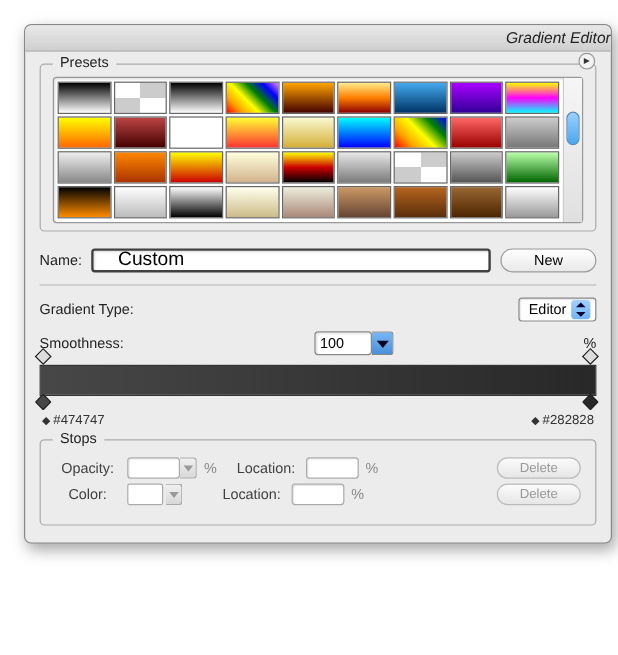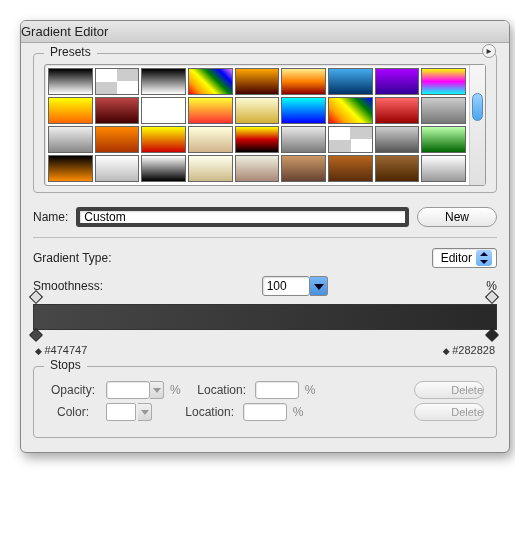--- a/index.html
+++ b/index.html
@@ -1,36 +1,36 @@
 <!DOCTYPE html>
 <html><head>
 <meta charset="utf-8">
 <style>
   * { box-sizing: border-box; font-family: "Lucida Grande", Arial, sans-serif; }
   body { margin: 0; padding: 20px; background: #fff; }
   .window { width: 490px; background: #ececec; border: 1px solid #888; border-radius: 6px; box-shadow: 3px 5px 12px rgba(0,0,0,0.35); overflow: hidden; }
-  .titlebar { height: 22px; background: linear-gradient(#e8e8e8,#cfcfcf); border-bottom: 1px solid #aaa; text-align: left; font-size: 13px; line-height: 22px; color: #222; position: relative; }
+  .titlebar { height: 22px; background: linear-gradient(#e8e8e8,#cfcfcf); border-bottom: 1px solid #aaa; text-align: right; font-size: 13px; line-height: 22px; color: #222; position: relative; font-style: italic; }
   .content { padding: 10px 12px 14px; }
   .row { display: flex; align-items: center; }
   .main-left { flex: 1; }
   .main-right { width: 92px; margin-left: 10px; display: flex; flex-direction: column; gap: 6px; }
   .fieldset { border: 1px solid #aaa; border-radius: 4px; padding: 10px; margin: 0; position: relative; }
   .fieldset .legend { position: absolute; top: -9px; left: 10px; background: #ececec; padding: 0 6px; font-size: 12px; color: #222; }
   .presets { height: 140px; }
   .presets-inner { border: 1px solid #999; background: #fff; height: 122px; display: flex; border-radius: 3px; box-shadow: inset 1px 1px 2px rgba(0,0,0,0.15);}
   .swatches { flex: 1; display: grid; grid-template-columns: repeat(9, 1fr); grid-auto-rows: 29px; overflow: hidden; padding: 2px; gap: 0; }
   .swatch { border: 1px solid #666; margin: 1px; }
   .sbar { width: 16px; border-left: 1px solid #ccc; background: linear-gradient(#f6f6f6,#e0e0e0); position: relative; }
   .sbar .thumb { position: absolute; top: 28px; left: 2px; width: 11px; height: 28px; background: linear-gradient(#9bd1ff,#4aa6ee); border: 1px solid #5a8abb; border-radius: 6px; }
   .arrowgly { position: absolute; right: 0; top: -10px; font-size: 10px; color: #333; border: 1px solid #999; border-radius: 50%; width: 14px; height: 14px; line-height: 12px; text-align: center; background: #f3f3f3; }
   .btn { height: 20px; background: linear-gradient(#ffffff,#e8e8e8); border: 1px solid #9a9a9a; border-radius: 10px; font-size: 12px; text-align: center; line-height: 18px; box-shadow: 0 1px 0 #fff inset; cursor: pointer; }
   .btn.default { background: linear-gradient(#c7e2ff,#8dc6ff); border-color: #5a8abb; font-weight: bold; color: #003; }
   .namerow { display: flex; align-items: center; margin: 14px 0 10px; gap: 8px; }
   .label { font-size: 12px; color: #222; }
-  .textinput { flex: 1; height: 20px; border: 4px solid #404040; border-radius: 3px; background: #fff; font-size: 12px; padding: 0 4px; box-shadow: inset 1px 1px 2px rgba(0,0,0,0.15);}
+  .textinput { flex: 1; height: 20px; border: 2px solid #404040; border-radius: 3px; background: #fff; font-size: 16px; padding: 0 20px; box-shadow: inset 1px 1px 2px rgba(0,0,0,0.15);}
   .newbtn { width: 80px; }
   .hr { border: none; border-top: 1px solid #bdbdbd; margin: 4px 0 10px; }
   .gtr { display: flex; align-items: center; gap: 6px; margin-bottom: 8px; justify-content: space-between;}
   .select { display: inline-flex; align-items: center; height: 20px; border: 1px solid #888; border-radius: 3px; background: #fff; font-size: 12px; padding: 0 4px 0 8px; box-shadow: inset 1px 1px 1px rgba(0,0,0,0.1);}
   .select .arrws { width: 16px; height: 16px; margin-left: 4px; background: linear-gradient(#a5cfff,#6fb4f2); border-radius: 3px; position: relative;}
   .select .arrws::before,.select .arrws::after{content:"";position:absolute;left:4px;border-left:4px solid transparent;border-right:4px solid transparent;}
   .select .arrws::before{top:2px;border-bottom:4px solid #003;}
   .select .arrws::after{bottom:2px;border-top:4px solid #003;}
   .numbox { width: 48px; height: 20px; border: 1px solid #888; border-radius: 3px; background: #fff; font-size: 12px; padding: 0 4px; text-align: left; box-shadow: inset 1px 1px 2px rgba(0,0,0,0.15);}
   .dropbtn { width: 18px; height: 20px; border: 1px solid #888; border-left: 0; background: linear-gradient(#77b7f5,#4a90d9); border-radius: 0 3px 3px 0; position: relative;}
@@ -44,21 +44,21 @@
   .colorreads { display: flex; justify-content: space-between; margin: 14px 2px 10px; font-size: 11px; color: #333; align-items: flex-end;}
   .colorreads span::before { content: "◆ "; font-size: 9px;}
   .stopsfs { padding: 10px 12px 12px; }
   .stopline { display: flex; align-items: center; gap: 6px; margin: 4px 0; font-size: 12px;}
   .stopline .label { width: 54px; text-align: center; color: #404040;}
   .smallbox { width: 44px; height: 18px; border: 1px solid #aaa; border-radius: 3px; background: #fff; box-shadow: inset 1px 1px 1px rgba(0,0,0,0.1);}
   .minidrop { width: 14px; height: 18px; border: 1px solid #aaa; border-left: 0; background: linear-gradient(#f0f0f0,#d8d8d8); border-radius: 0 3px 3px 0; position: relative;}
   .minidrop::after{content:"";position:absolute;top:6px;left:3px;border-left:4px solid transparent;border-right:4px solid transparent;border-top:5px solid #999;}
   .pct { color: #888; margin-right: 8px;}
   .locl { color: #888;}
-  .delbtn { width: 70px; height: 18px; background: linear-gradient(#fbfbfb,#e6e6e6); border: 1px solid #bbb; border-radius: 9px; font-size: 11px; color: #999; text-align: right; line-height: 16px;}
+  .delbtn { width: 70px; height: 18px; background: linear-gradient(#fbfbfb,#e6e6e6); border: 1px solid #bbb; border-radius: 9px; font-size: 11px; color: #999; text-align: center; line-height: 16px;}
   .swatchcolor { width: 30px; height: 18px; border: 1px solid #aaa; background: #fff; border-radius: 2px; margin-right: 2px;}
   .flexfill { flex: 1; }
 </style>
 </head>
 <body>
 
 <div class="window">
   <div class="titlebar">
     <span>Gradient Editor</span>
   </div>

